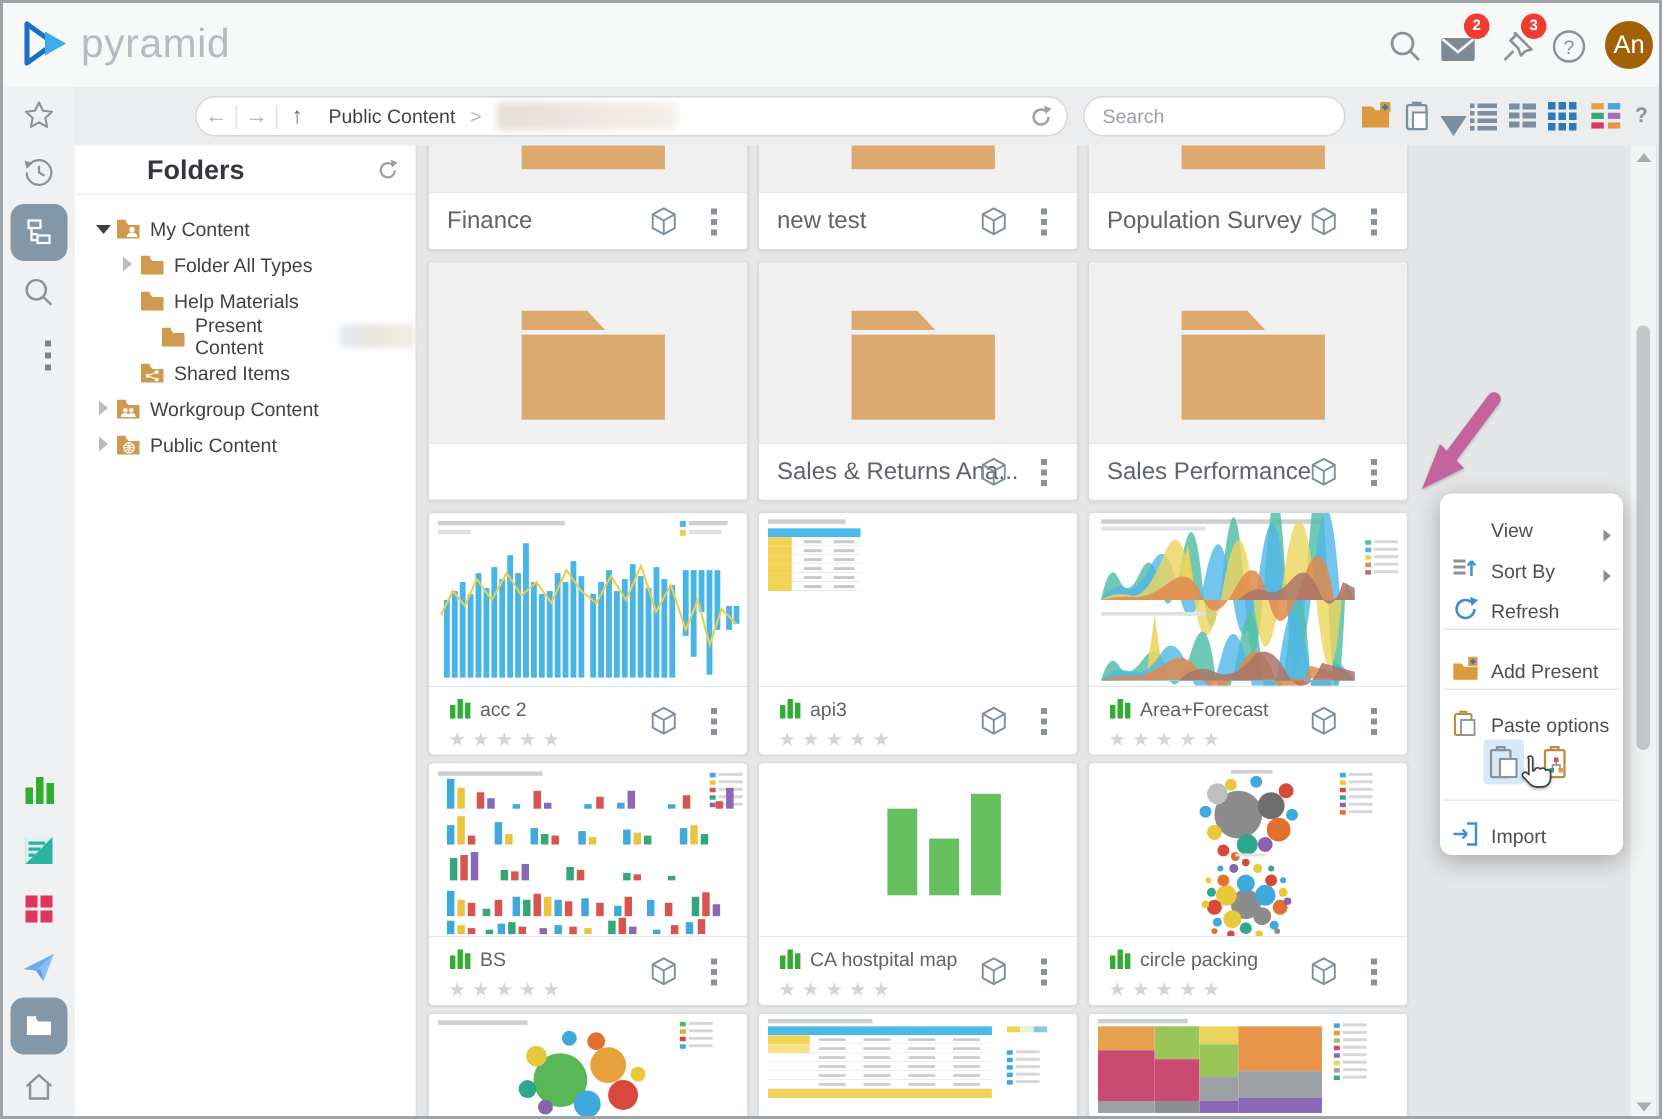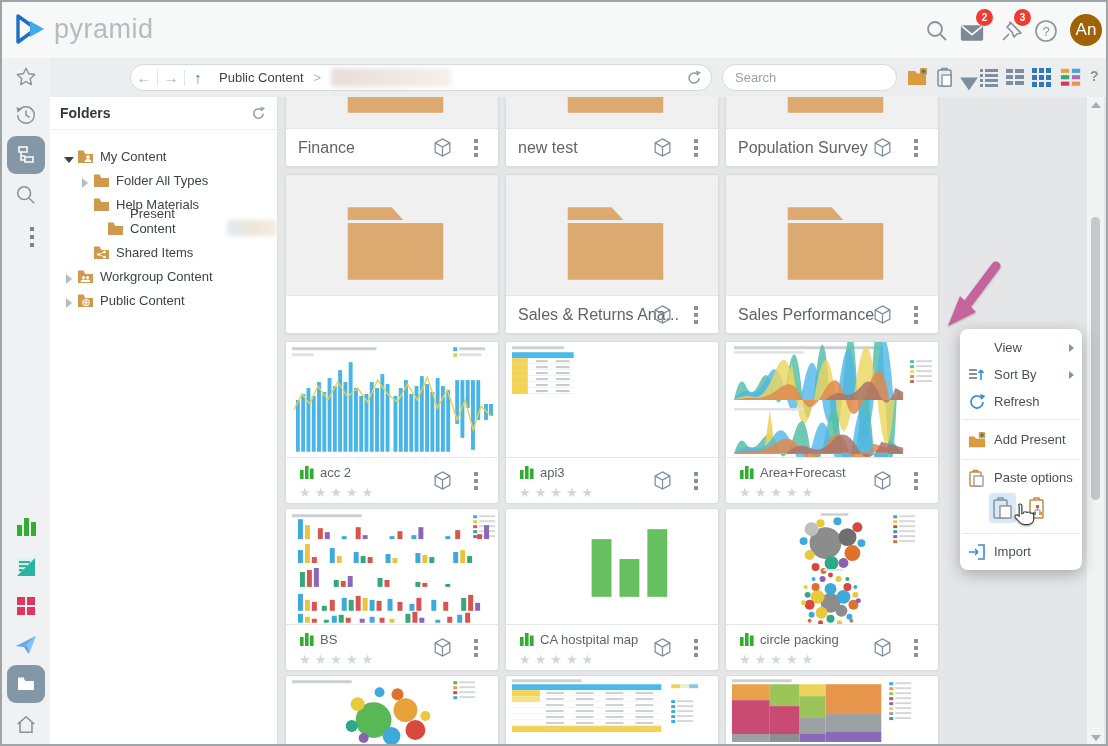--- a/index.html
+++ b/index.html
@@ -34,23 +34,23 @@
 
   
   .rail{position:absolute;left:0;top:56px;width:48px;height:690px;background:#f0f1f2;}
   .rail-ic{position:absolute;left:13px;width:22px;height:22px;}
   .rail-sel{position:absolute;left:5px;width:38px;height:38px;border-radius:9px;background:#8397a7;
             display:flex;align-items:center;justify-content:center;}
 
   
   .fpanel{position:absolute;left:48px;top:95px;width:228px;height:651px;background:#fff;border-right:1px solid #dcdee0;}
   .fpanel-hd{height:33px;border-bottom:1px solid #ecEEef;display:flex;align-items:center;padding:0 10px;}
-  .fpanel-title{font-size:14px;font-weight:bold;color:#33373b;}
+  .fpanel-title{font-size:18px;font-weight:bold;color:#33373b;margin-left:38px;}
   .fpanel-refresh{margin-left:auto;}
-  .trow{height:24px;display:flex;align-items:flex-end;font-size:13px;color:#3f4347;position:relative;cursor:default;}
+  .trow{height:24px;display:flex;align-items:center;font-size:13px;color:#3f4347;position:relative;cursor:default;}
   .tarr{width:10px;height:10px;margin-right:3px;flex:none;position:relative;}
   .tarr.down::before{content:"";position:absolute;left:0;top:3px;border-left:5px solid transparent;border-right:5px solid transparent;border-top:6px solid #3c4043;}
   .tarr.right::before{content:"";position:absolute;left:2px;top:0;border-top:5px solid transparent;border-bottom:5px solid transparent;border-left:6px solid #b8bcc0;}
   .ficon{width:17px;height:15px;margin-right:6px;flex:none;}
   .hl-blur{width:52px;height:16px;margin-left:8px;border-radius:2px;
       background:linear-gradient(90deg,#dfeaf2,#ece5da,#f3ede2);filter:blur(2px);}
 
   
   .main{position:absolute;left:276px;top:95px;width:810px;height:651px;background:#e4e6e8;overflow:hidden;}
   .tile{position:absolute;width:214px;background:#fff;border:1px solid #d9dbdd;border-radius:3px;box-shadow:0 1px 2px rgba(0,0,0,.05);}
@@ -66,21 +66,21 @@
   .c-footer .cube{top:12px;}
   .dots{position:absolute;left:188px;width:4px;}
   .f-footer .dots{top:10px;}
   .c-footer .dots{top:14px;}
   .dots i{display:block;width:3.5px;height:3.5px;background:#8a9299;margin-bottom:3.5px;}
   .cticon{position:absolute;left:13px;top:7px;width:16px;height:15px;}
 
   
   .menu{position:absolute;left:958px;top:327px;width:122px;background:#fff;border-radius:8px;
         box-shadow:0 4px 16px rgba(0,0,0,.28);padding:5px 0;z-index:5;}
-  .mi{height:27px;display:flex;align-items:center;font-size:13px;color:#4a4f54;position:relative;padding-left:8px;}
+  .mi{height:27px;display:flex;align-items:flex-end;font-size:13px;color:#4a4f54;position:relative;padding-left:8px;}
   .mi .ico{width:18px;height:18px;margin-right:8px;flex:none;}
   .mi.noicon{padding-left:34px;}
   .mi .sub{position:absolute;right:8px;width:0;height:0;border-top:4px solid transparent;border-bottom:4px solid transparent;border-left:5px solid #8a9299;}
   .msep{height:1px;background:#e6e8ea;margin:4px 2px;}
   .paste-row{display:flex;gap:9px;padding:2px 0 6px 29px;}
   .pbtn{width:27px;height:30px;display:flex;align-items:center;justify-content:center;border-radius:3px;}
   .pbtn.hl{background:#d7e9f8;}
 
   
   .pink-arrow{position:absolute;left:938px;top:256px;z-index:6;filter:drop-shadow(0 1px 1px rgba(0,0,0,.25));}

